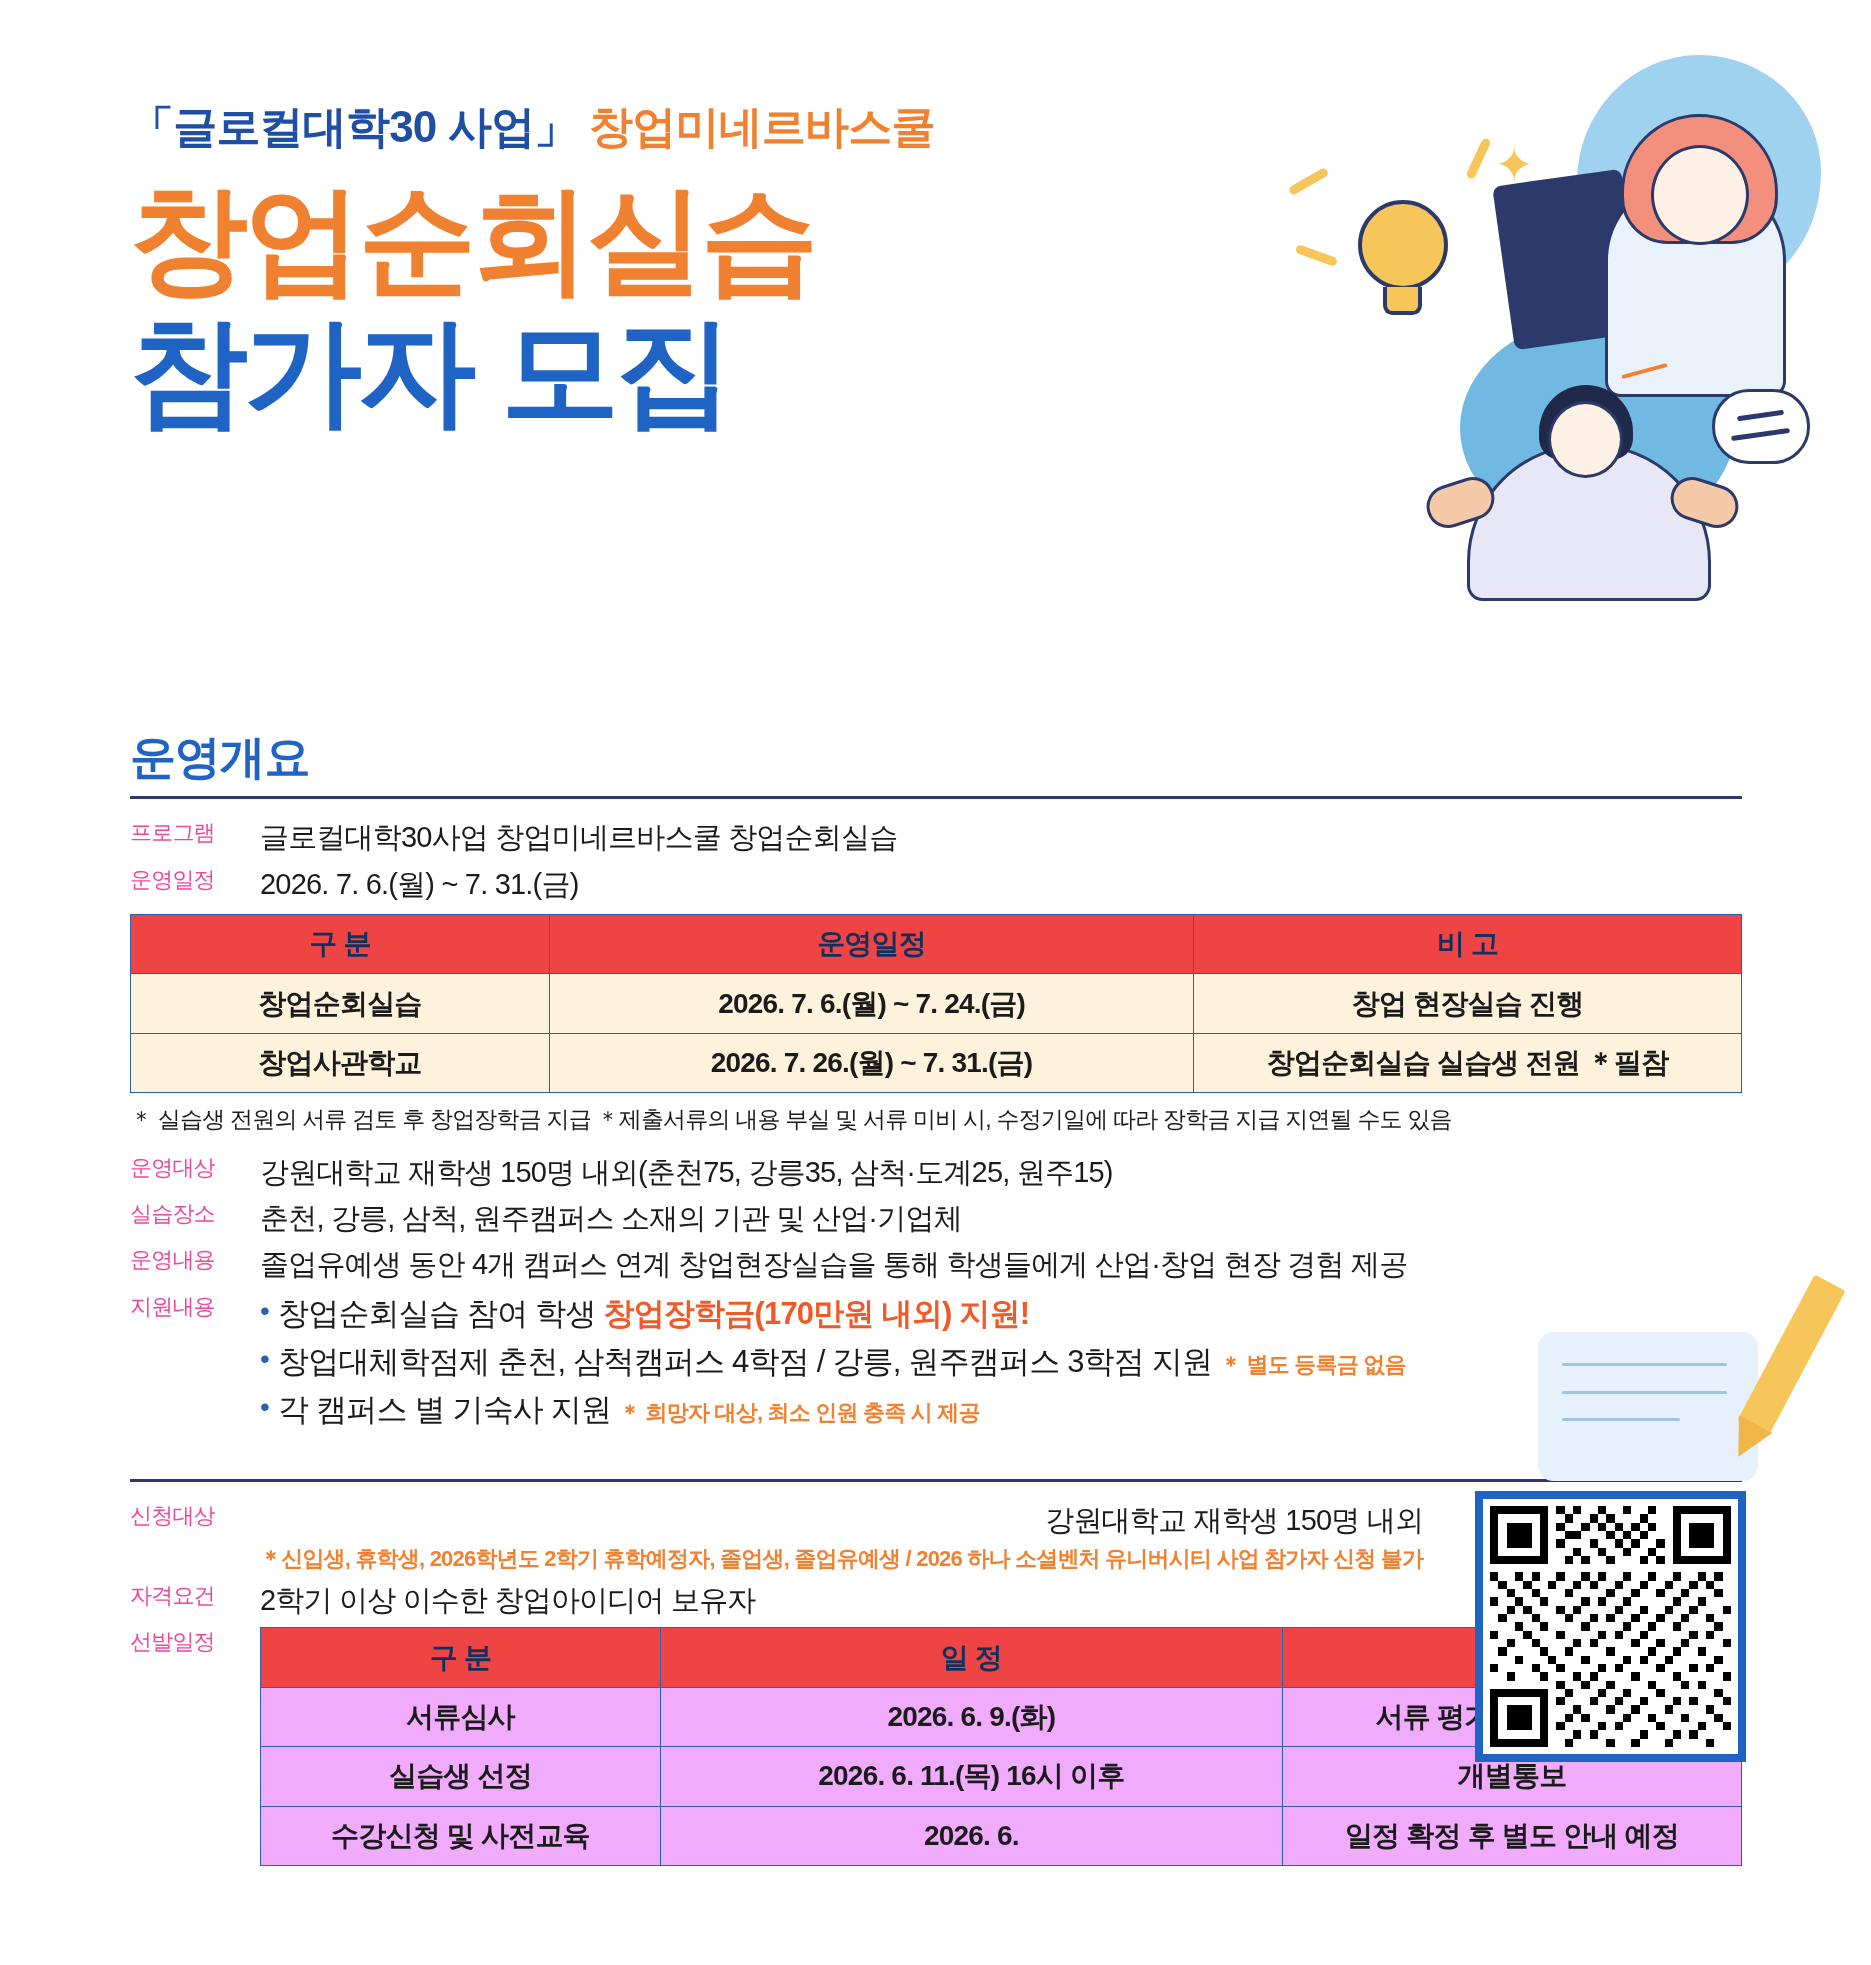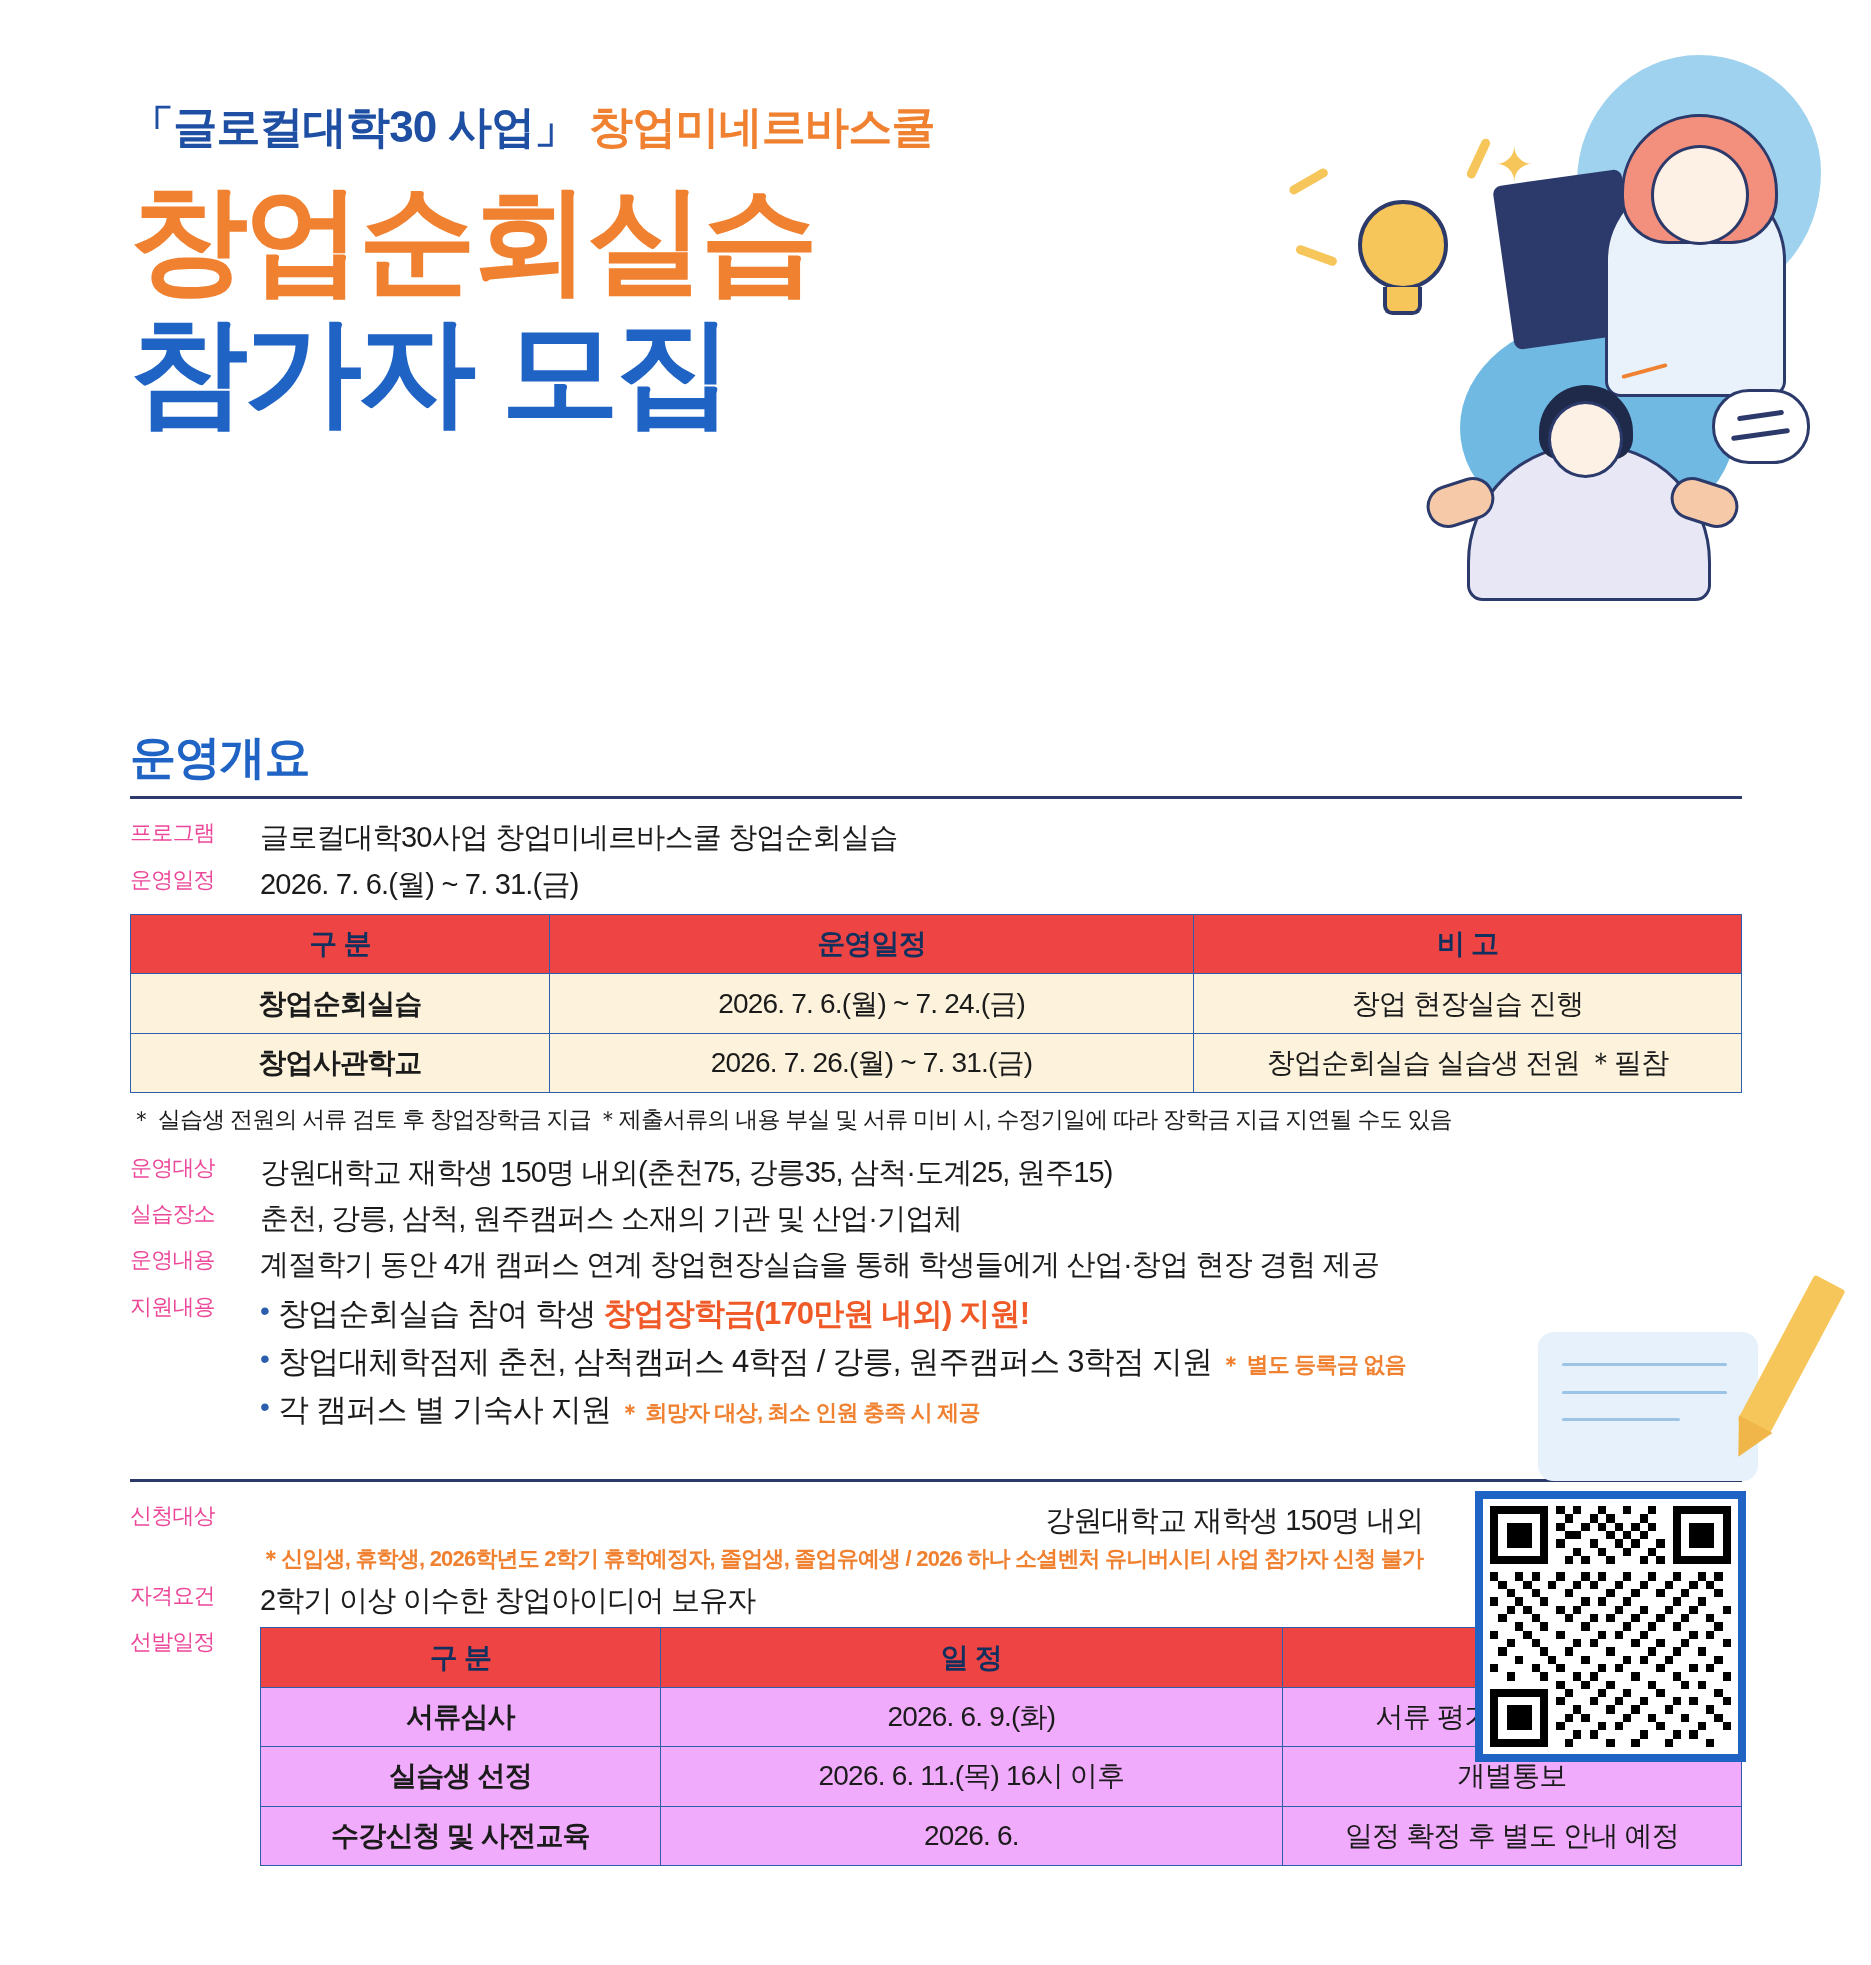--- a/index.html
+++ b/index.html
@@ -136,21 +136,21 @@
   .val { font-size: 29px; letter-spacing: -0.8px; line-height: 1.35; text-align: right; }
 
   .note { font-size: 23px; color:#1b1b1b; letter-spacing:-0.8px; margin: 11px 0 18px 0;}
 
   table.tbl {
     width: 100%; border-collapse: collapse; margin: 10.2px 0 7.9px 0;
     table-layout: fixed;
   }
   table.tbl th, table.tbl td {
     border: 1.2px solid #2b5fae; text-align: center; padding: 10.2px 3.9px;
-    font-size: 28px; letter-spacing: -0.8px;
+    font-size: 28px; letter-spacing: -0.8px; font-weight: bold;
   }
   table.tbl th { background: #ef4444; font-weight: 800; color:#11305e; }
   table.tbl td { background: #f0abfc; }
   table.tbl tr.hl td { background: #fdf3dc; }
   table.tbl td.k { font-weight: 800; }
   .red { color: #e23b2e; font-weight: 800; }
   .orange-t { color: #f08131; font-weight: 800; }
 
   .bullets { list-style: none; margin: 0; padding: 0; }
   .bullets li {
@@ -275,21 +275,21 @@
       <div class="row">
         <div class="lbl">운영대상</div>
         <div class="val">강원대학교 재학생 150명 내외(춘천75, 강릉35, 삼척·도계25, 원주15)</div>
       </div>
       <div class="row">
         <div class="lbl">실습장소</div>
         <div class="val">춘천, 강릉, 삼척, 원주캠퍼스 소재의 기관 및 산업·기업체</div>
       </div>
       <div class="row">
         <div class="lbl">운영내용</div>
-        <div class="val">계절학기 동안 4개 캠퍼스 연계 창업현장실습을 통해 학생들에게 산업·창업 현장 경험 제공</div>
+        <div class="val">졸업유예생 동안 4개 캠퍼스 연계 창업현장실습을 통해 학생들에게 산업·창업 현장 경험 제공</div>
       </div>
 
       <div class="row">
         <div class="lbl">지원내용</div>
         <ul class="bullets">
           <li>
             <span>창업순회실습 참여 학생 </span><span class="hl-orange">창업장학금(170만원 내외) 지원!</span>
           </li>
           <li>
             <span>창업대체학점제 춘천, 삼척캠퍼스 4학점 / 강릉, 원주캠퍼스 3학점 지원 </span><span class="sub-note">＊ 별도 등록금 없음</span>

